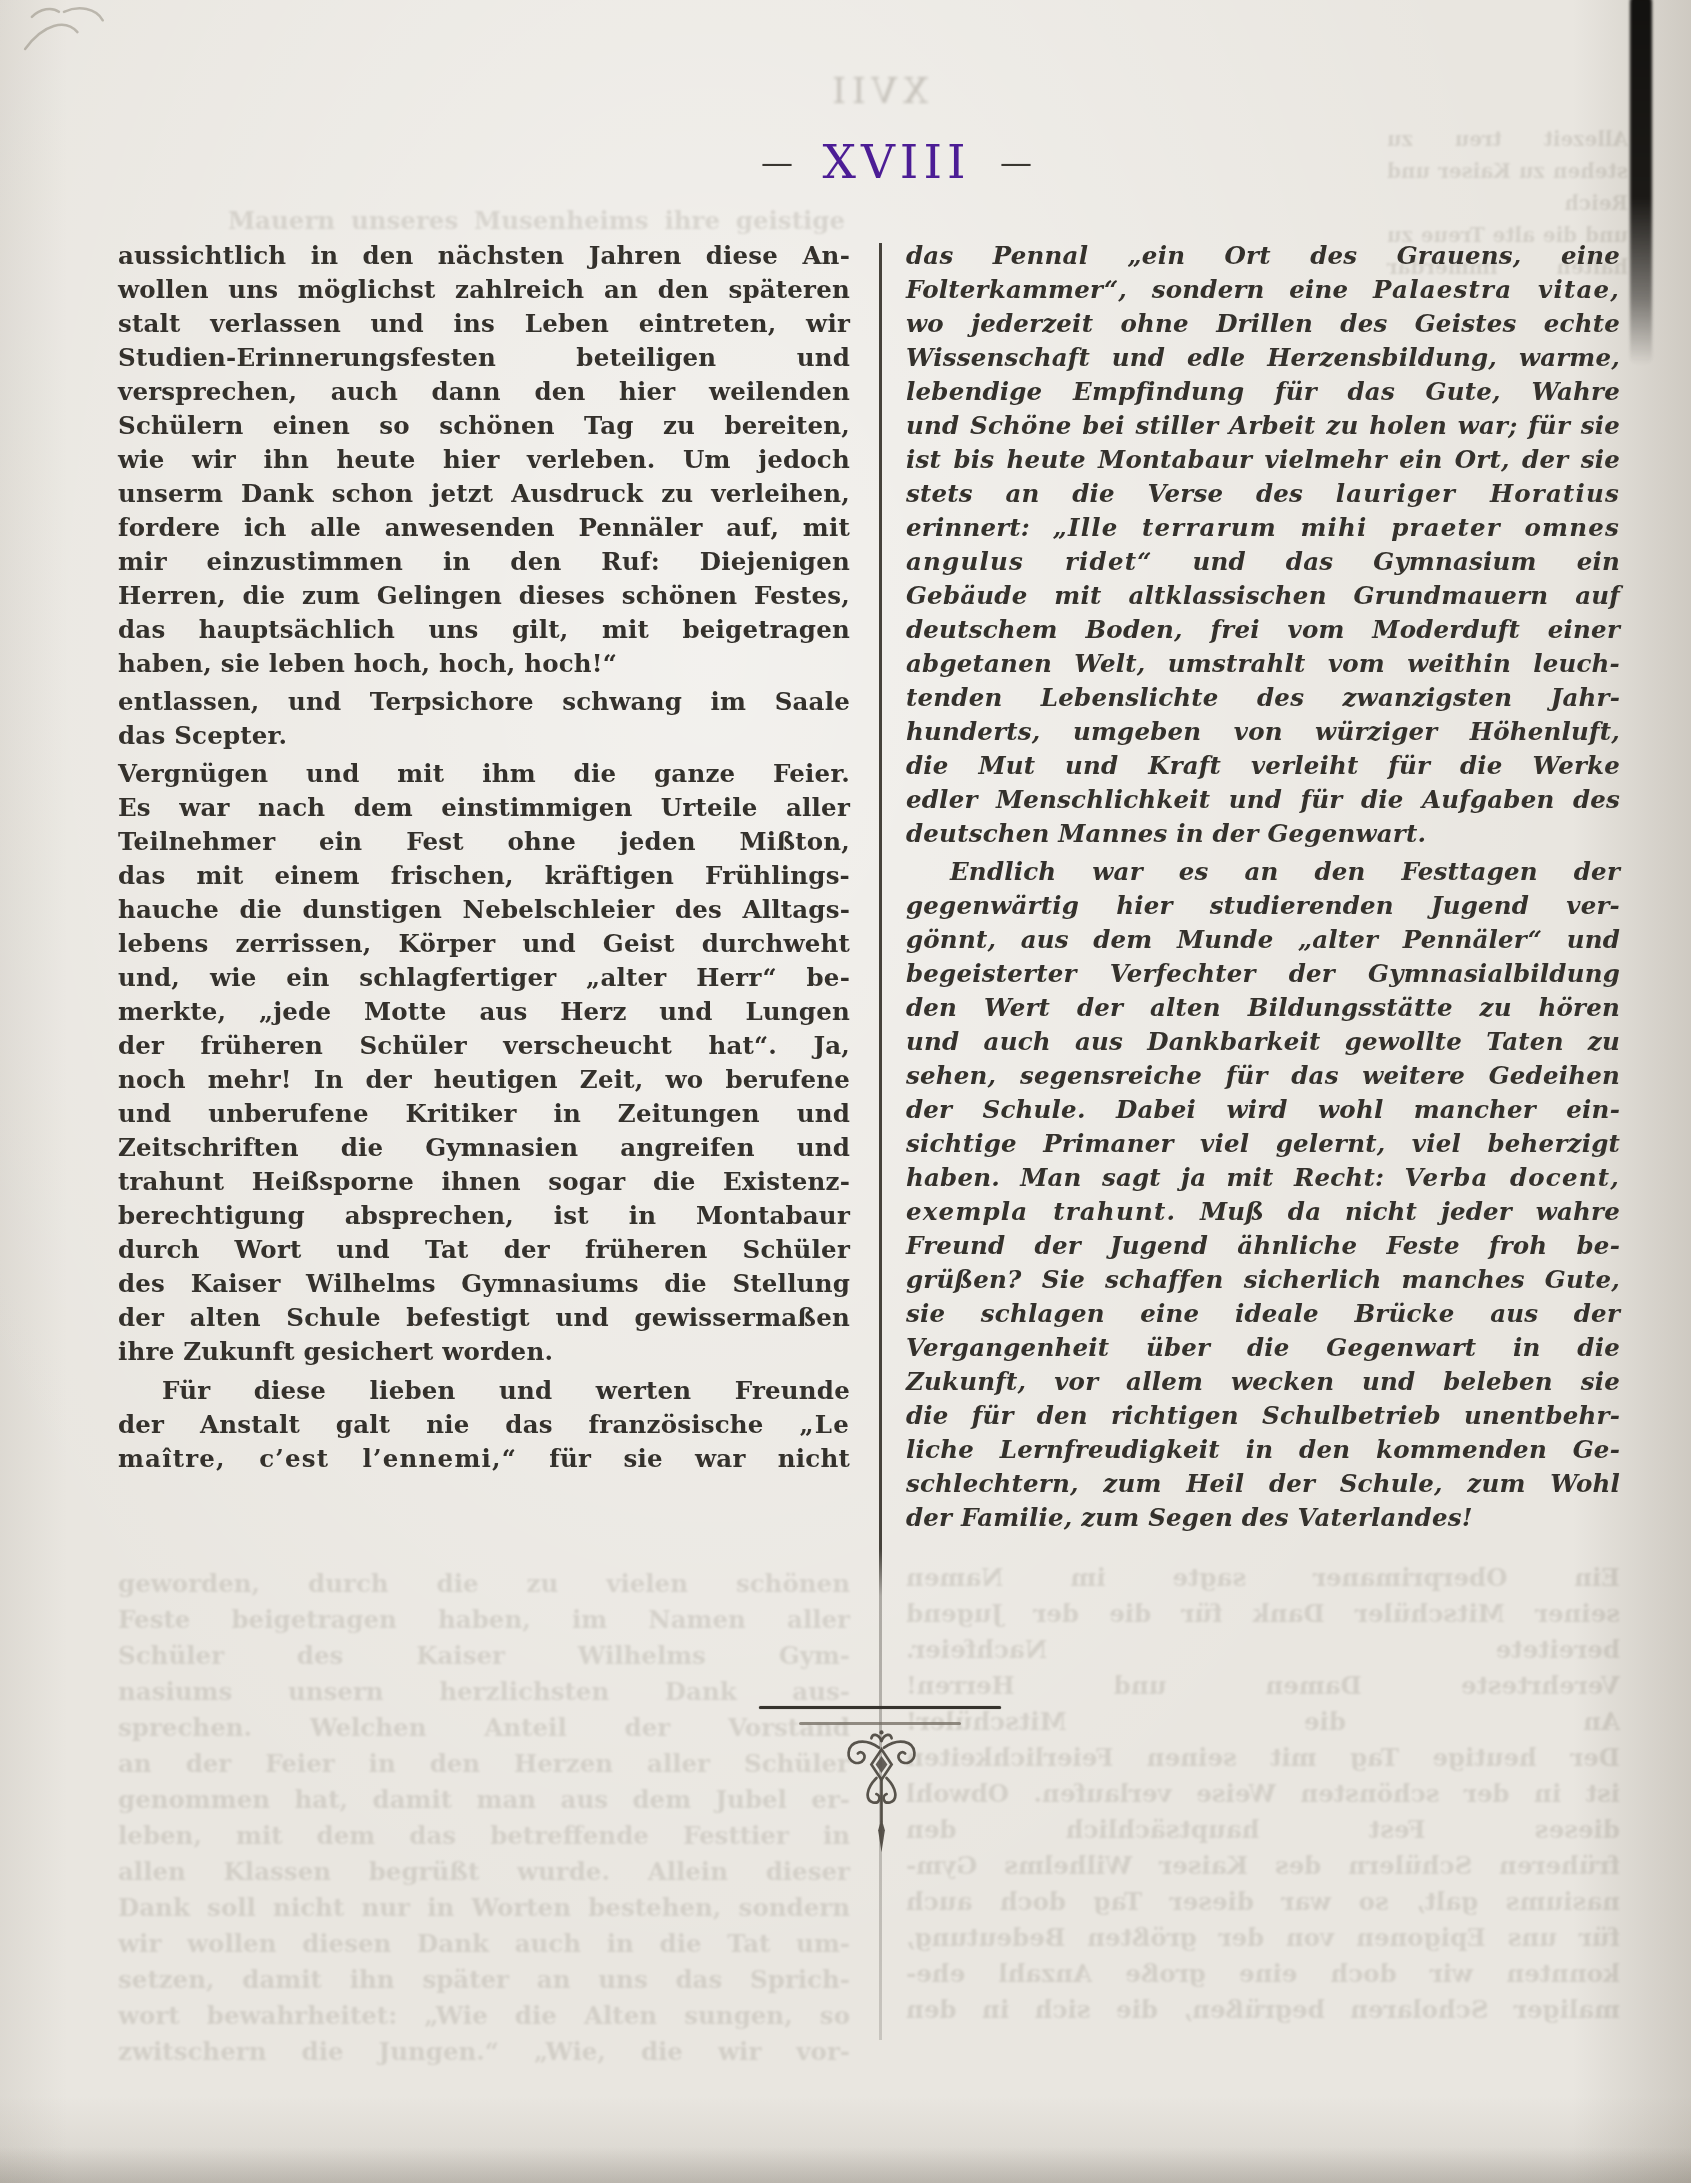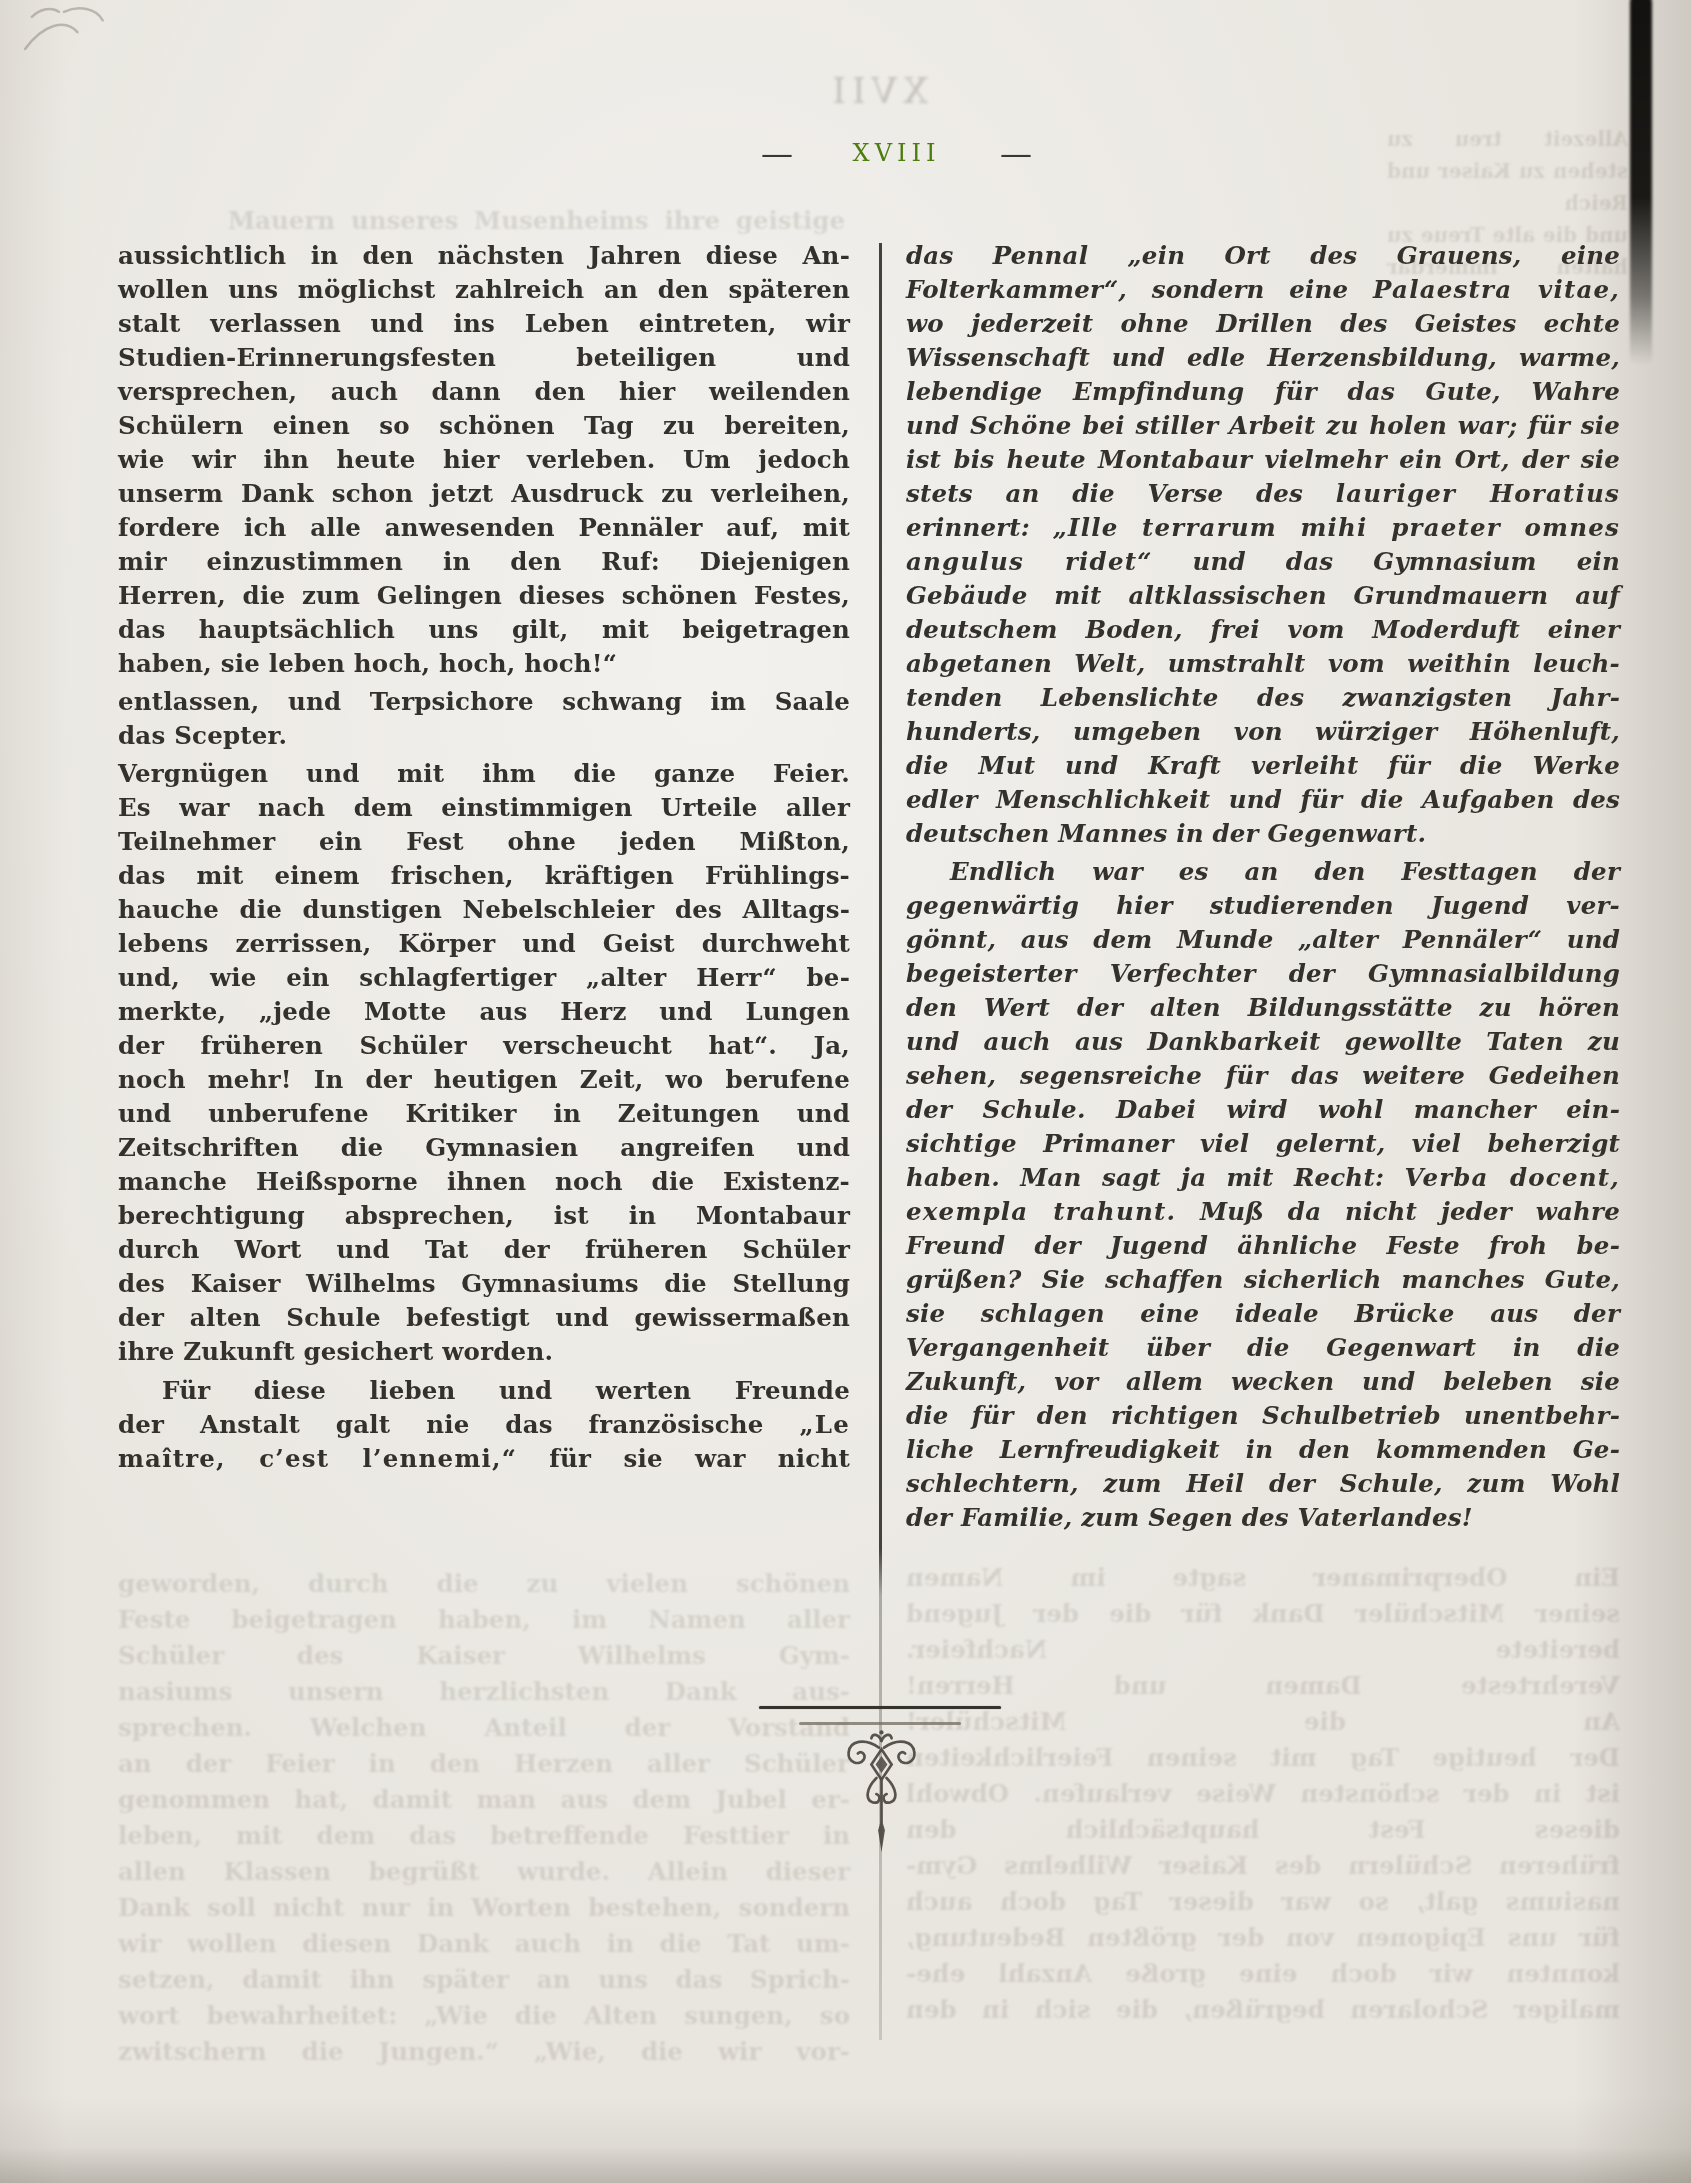--- a/index.html
+++ b/index.html
@@ -22,21 +22,21 @@
       radial-gradient(ellipse at 42% 30%, rgba(255,255,255,.45), rgba(255,255,255,0) 62%),
       linear-gradient(90deg, rgba(110,100,85,.10), rgba(110,100,85,0) 4%, rgba(110,100,85,0) 93%, rgba(110,100,85,.22)),
       linear-gradient(0deg, rgba(95,86,70,.14), rgba(95,86,70,0) 4%);
   }
   
   .header {
     position: absolute; left: 761px; top: 134px; width: 271px;
     display: flex; justify-content: space-between; align-items: center;
   }
   .pagenum {
-    font-size: 24px; letter-spacing: 5px; font-weight: normal; color: #4d7c0f;
+    font-size: 47px; letter-spacing: 5px; font-weight: normal; color: #4c1d95;
   }
   .dash { font-size: 32px; color: #3a3731; }
   
   .col { position: absolute; top: 239px; }
   .col-left  { left: 118px;  width: 732px; }
   .col-right { left: 906px; width: 714px; font-style: italic; }
   .para { margin: 0 0 4.2px 0; }
   .line {
     font-size: 24.5px; line-height: 34px; font-weight: bold;
     letter-spacing: 0.2px;
@@ -145,21 +145,21 @@
         <div class="line">Teilnehmer ein Fest ohne jeden Mißton,</div>
         <div class="line">das mit einem frischen, kräftigen Frühlings-</div>
         <div class="line">hauche die dunstigen Nebelschleier des Alltags-</div>
         <div class="line">lebens zerrissen, Körper und Geist durchweht</div>
         <div class="line">und, wie ein schlagfertiger „alter Herr“ be-</div>
         <div class="line">merkte, „jede Motte aus Herz und Lungen</div>
         <div class="line">der früheren Schüler verscheucht hat“. Ja,</div>
         <div class="line">noch mehr! In der heutigen Zeit, wo berufene</div>
         <div class="line">und unberufene Kritiker in Zeitungen und</div>
         <div class="line">Zeitschriften die Gymnasien angreifen und</div>
-        <div class="line">manche Heißsporne ihnen noch die Existenz-</div>
+        <div class="line">trahunt Heißsporne ihnen sogar die Existenz-</div>
         <div class="line">berechtigung absprechen, ist in Montabaur</div>
         <div class="line">durch Wort und Tat der früheren Schüler</div>
         <div class="line">des Kaiser Wilhelms Gymnasiums die Stellung</div>
         <div class="line">der alten Schule befestigt und gewissermaßen</div>
         <div class="line end">ihre Zukunft gesichert worden.</div>
       </div>
       <div class="para">
         <div class="line ind">Für diese lieben und werten Freunde</div>
         <div class="line">der Anstalt galt nie das französische <span class="antiqua">„Le</span></div>
         <div class="line"><span class="antiqua">maître, c’est l’ennemi,“</span> für sie war nicht</div>

